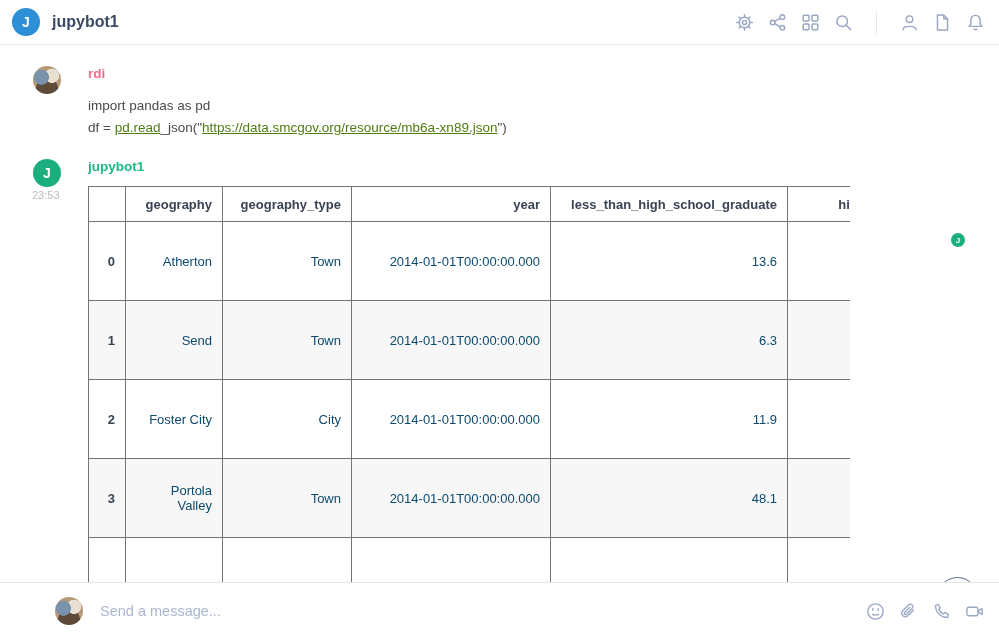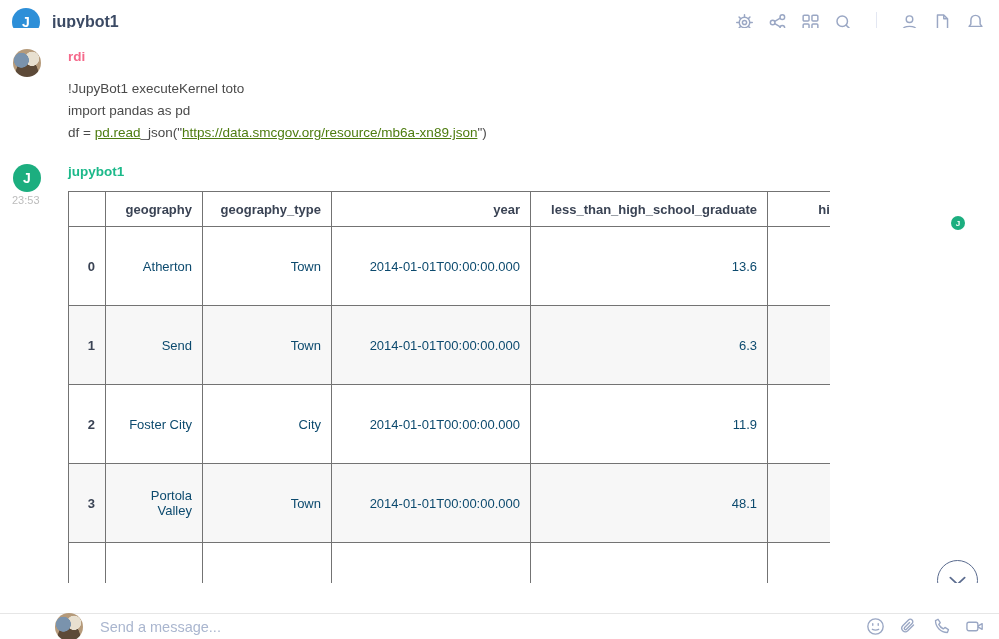--- a/index.html
+++ b/index.html
@@ -12,21 +12,21 @@
   .hdr-avatar { width:28px; height:28px; border-radius:50%; background:#2d8fd8; color:#fff;
     font-size:14px; font-weight:bold; display:flex; align-items:center; justify-content:center;
     margin-left:12px; }
   .hdr-title { margin-left:12px; font-size:16px; font-weight:bold; color:#3b4a64; }
   .hdr-icons { position:absolute; right:13px; top:0; height:45px; display:flex; align-items:center; gap:12px; }
   .icon-btn { width:21px; height:21px; cursor:pointer; display:flex; align-items:center; justify-content:center; }
   .icon-btn svg { width:21px; height:21px; }
   .v-divider { width:1px; height:22px; background:#e3e7f2; margin:0 10px; }
 
   
-  .chat { position:absolute; top:28px; left:0; right:0; height:555px; overflow:hidden; background:#fff; }
+  .chat { position:absolute; top:45px; left:0; right:0; height:555px; overflow:hidden; background:#fff;padding-left:20px; }
   .msg { position:relative; padding-left:68px; }
   .msg-avatar { position:absolute; left:13px; top:0; width:28px; height:28px; border-radius:50%;
     display:flex; align-items:center; justify-content:center; cursor:pointer; }
   .avatar-photo { background:
       radial-gradient(circle at 30% 40%, #7a93ad 0 28%, transparent 30%),
       radial-gradient(circle at 68% 35%, #e8e0d0 0 26%, transparent 28%),
       radial-gradient(circle at 50% 80%, #5d4a38 0 40%, transparent 42%),
       #b59a7a; }
   .avatar-bot { background:#1cae7f; color:#fff; font-size:14px; font-weight:bold; }
   .msg-author { font-size:13.5px; font-weight:bold; height:16px; line-height:16px; cursor:pointer; }
@@ -54,21 +54,21 @@
   
   .mini-badge { position:absolute; top:188px; right:34px; width:14px; height:14px; border-radius:50%;
     background:#1cae7f; color:#fff; font-size:8px; font-weight:bold;
     display:flex; align-items:center; justify-content:center; }
   .scroll-down { position:absolute; top:532px; left:937px; width:41px; height:41px; border-radius:50%;
     background:#fff; border:1px solid #5a6b8e; cursor:pointer;
     display:flex; align-items:center; justify-content:center; }
   .scroll-down svg { width:41px; height:41px; }
 
   
-  .composer { position:absolute; bottom:0; left:0; right:0; height:26px; background:#fff;
+  .composer { position:absolute; bottom:0; left:0; right:0; height:57px; background:#fff;
     border-top:1px solid #e6e6e6; display:flex; align-items:center; }
   .composer-avatar { width:28px; height:28px; border-radius:50%; margin-left:55px; cursor:pointer; }
   .composer-input { border:none; outline:none; flex:1; margin-left:17px; font-size:14.5px;
     font-family:"Liberation Sans", sans-serif; color:#4a5264; background:transparent; }
   .composer-input::placeholder { color:#aab6cf; }
   .composer-icons { display:flex; align-items:center; gap:12px; margin-right:14px; }
 </style>
 </head>
 <body>
 
@@ -135,21 +135,20 @@
     </div>
   </div>
 </div>
 
 <div class="chat">
 
   <div class="msg msg-1">
     <div class="msg-avatar avatar-photo"></div>
     <div class="msg-author author-user">rdi</div>
     <div class="msg-body">
-      <div class="msg-line">!JupyBot1 executeKernel toto</div>
       <div class="msg-line">import pandas as pd</div>
       <div class="msg-line"><span>df = </span><a>pd.read</a><span>_json("</span><a>https://data.smcgov.org/resource/mb6a-xn89.json</a><span>")</span></div>
     </div>
   </div>
 
   <div class="msg msg-2">
     <div class="msg-avatar avatar-bot">J</div>
     <div class="msg-time">23:53</div>
     <div class="msg-author author-bot">jupybot1</div>
     <div class="table-wrap">

